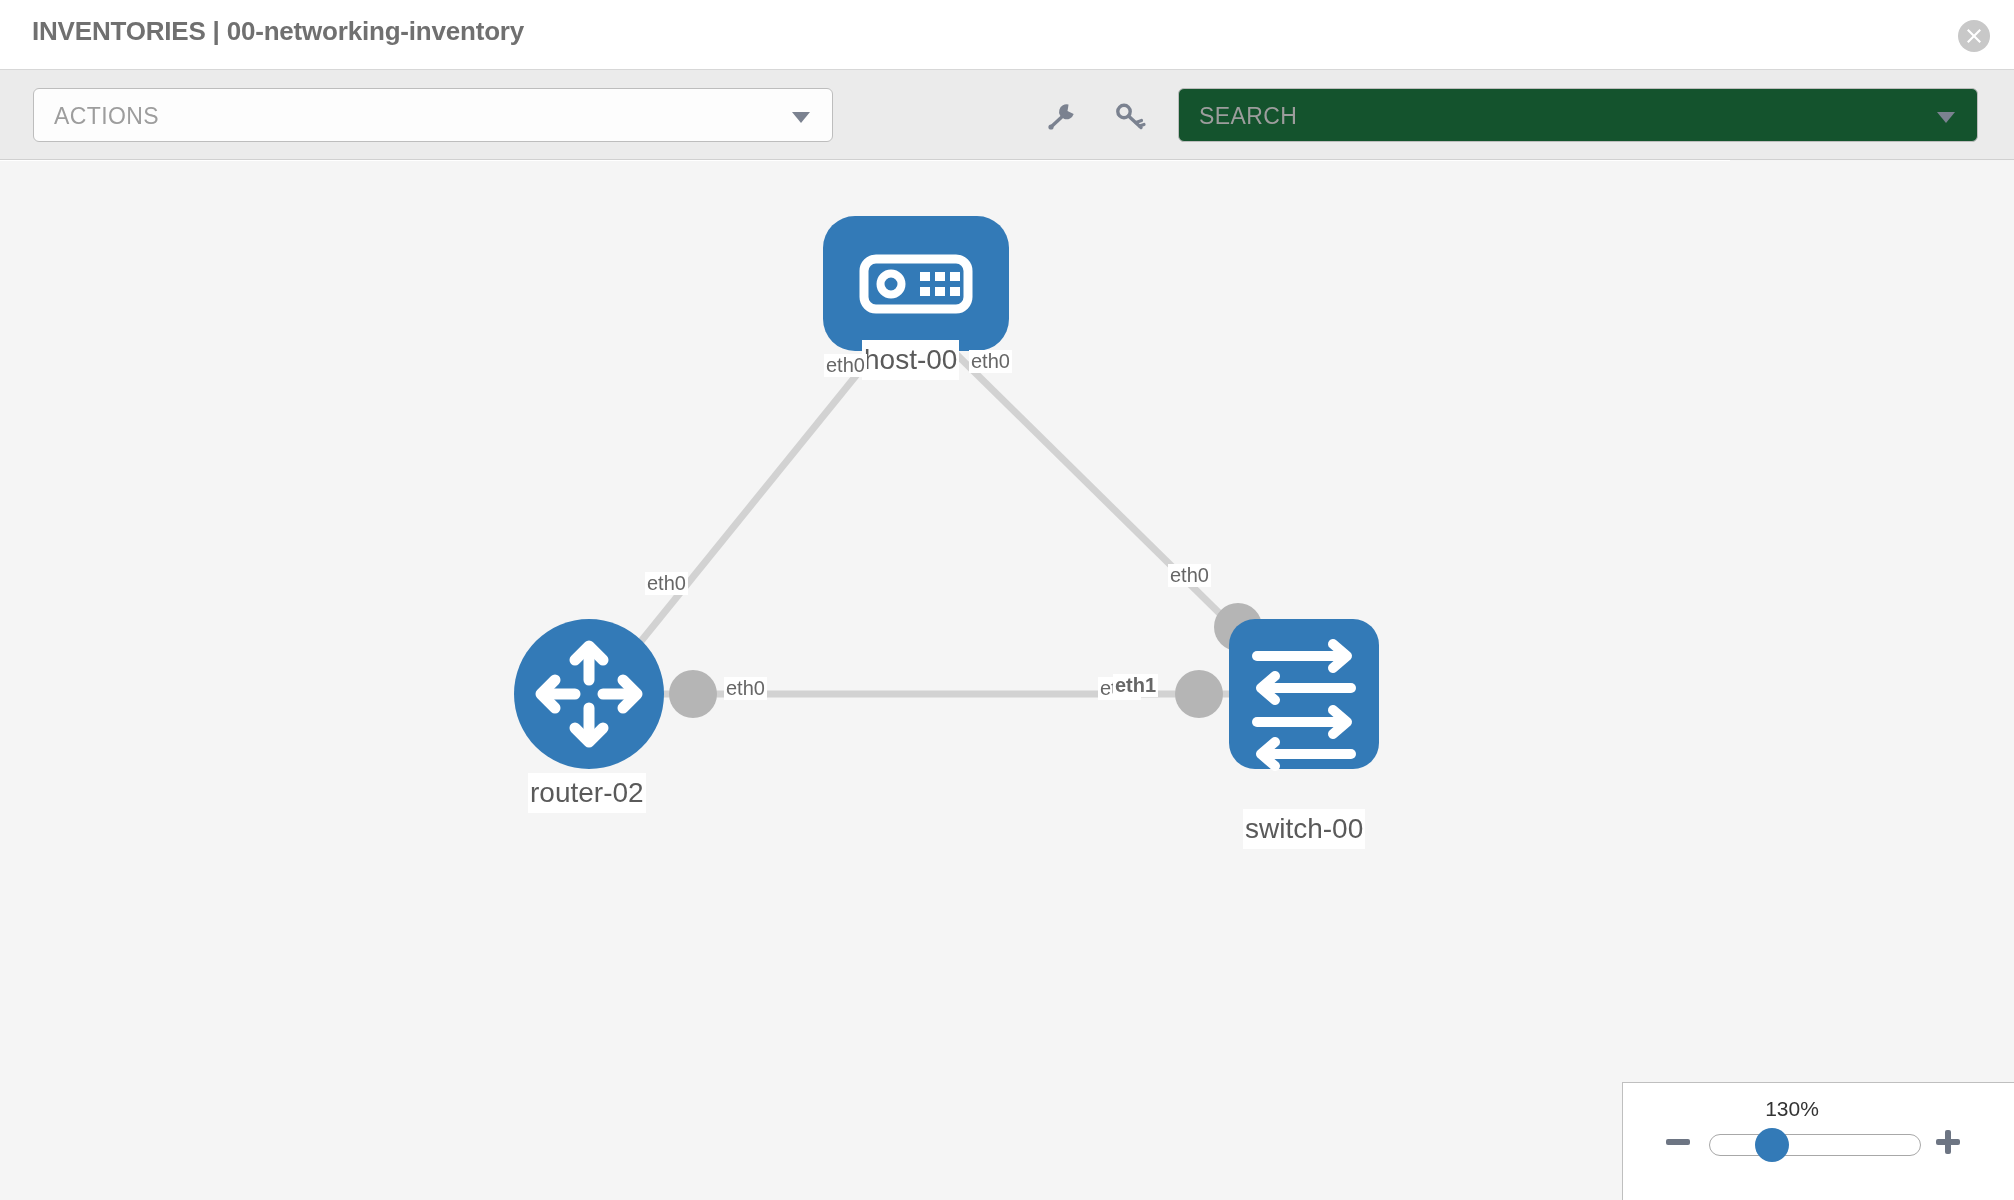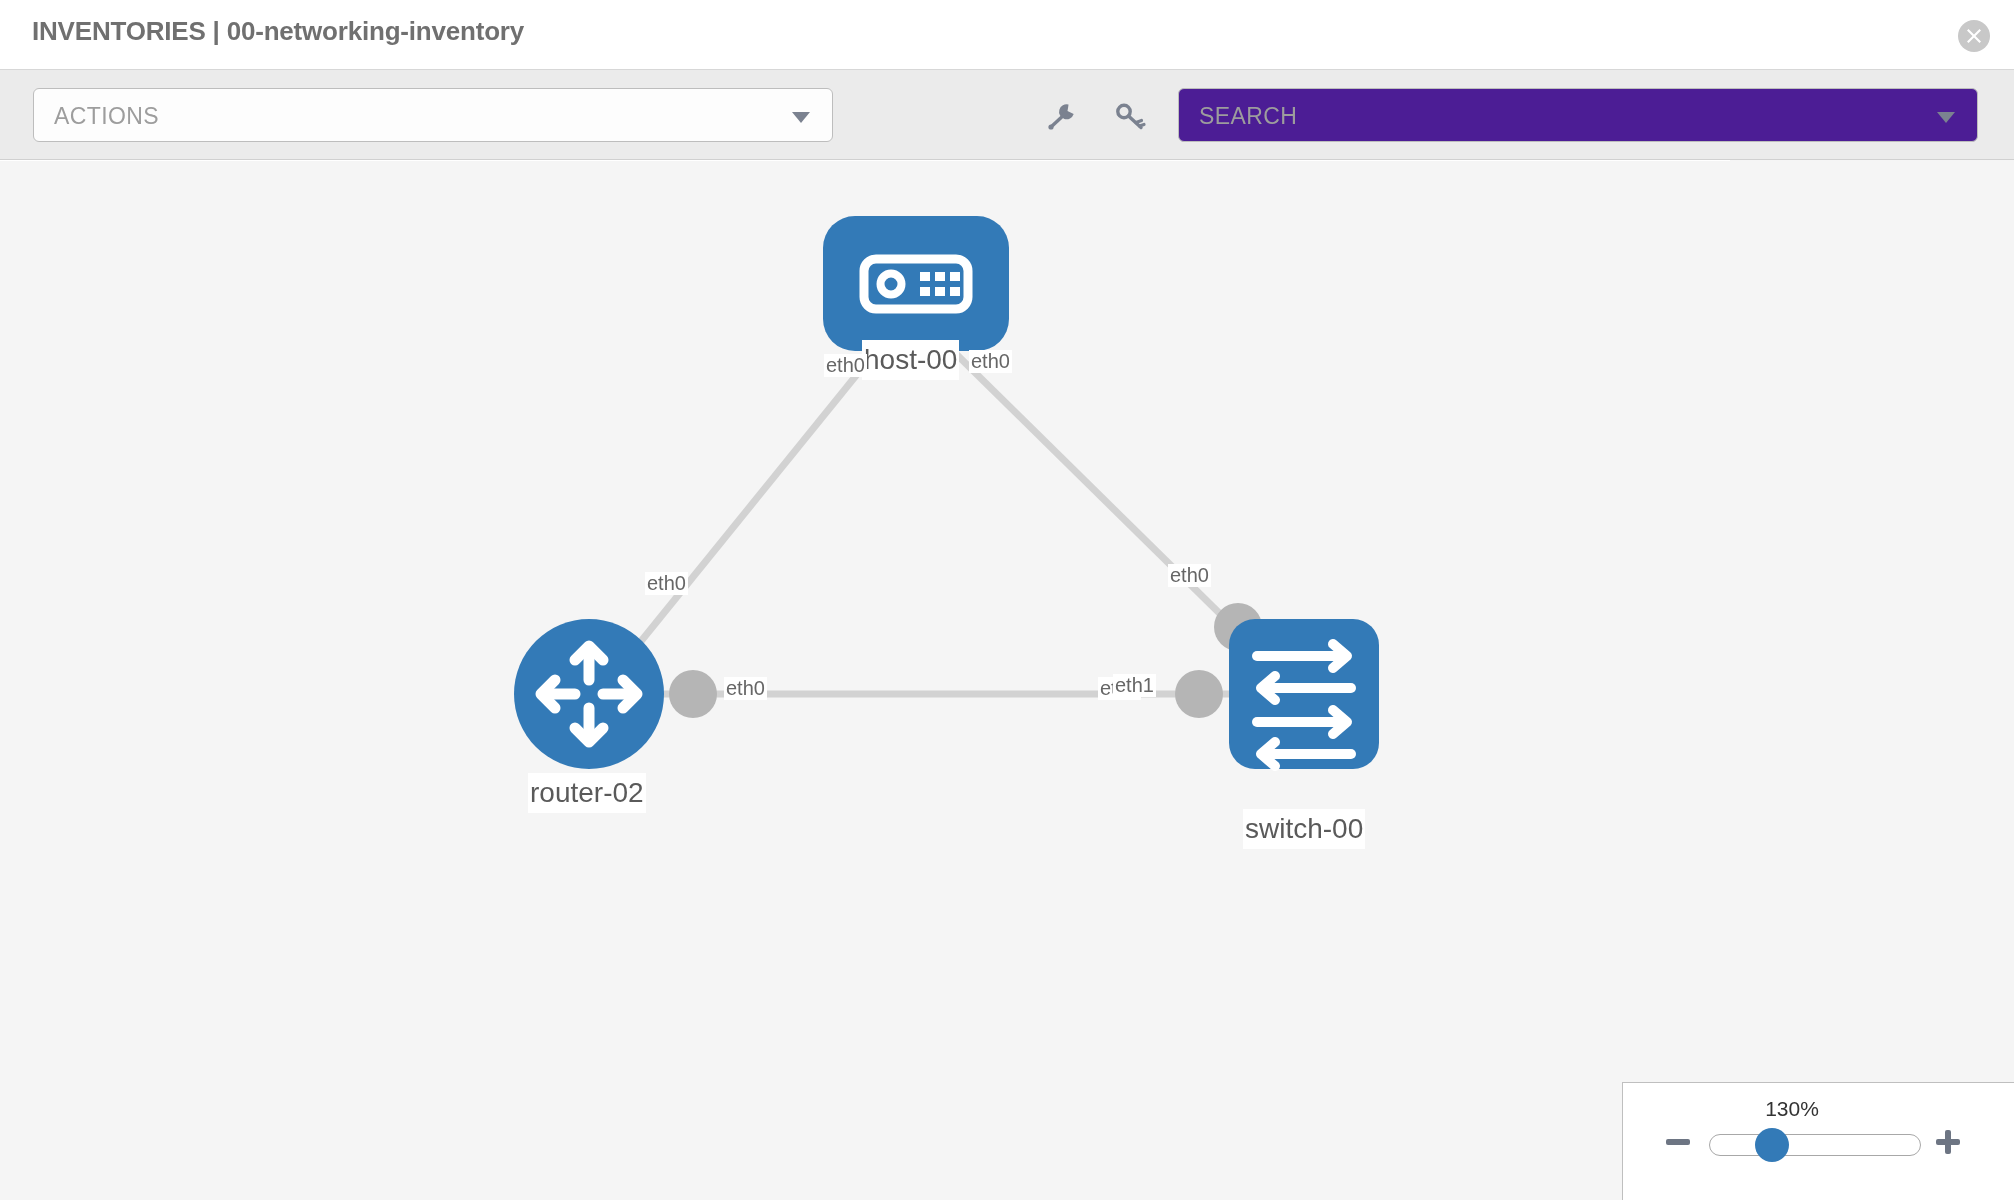--- a/index.html
+++ b/index.html
@@ -91,21 +91,21 @@
     width: 36px; height: 36px;
     cursor: pointer;
   }
   .tool-icon.wrench { left: 1044px; }
   .tool-icon.key    { left: 1112px; }
 
   .search-box {
     position: absolute;
     left: 1178px; top: 18px;
     width: 800px; height: 54px;
-    background: #4c1d95;
+    background: #14532d;
     border: 1px solid #bdbdbd;
     border-radius: 6px;
     cursor: text;
   }
   .search-label {
     position: absolute;
     left: 20px; top: 14px;
     font-size: 23px;
     color: #9d9d9d;
     letter-spacing: 0.4px;
@@ -294,21 +294,21 @@
     <div class="nodelabel" style="left:862px; top:179px;">host-00</div>
     <div class="nodelabel" style="left:528px; top:612px;">router-02</div>
     <div class="nodelabel" style="left:1243px; top:612px;margin-top:36px;">switch-00</div>
 
     <div class="iflabel" style="left:824px; top:193px;">eth0</div>
     <div class="iflabel" style="left:969px; top:189px;">eth0</div>
     <div class="iflabel" style="left:645px; top:411px;">eth0</div>
     <div class="iflabel" style="left:1168px; top:403px;">eth0</div>
     <div class="iflabel" style="left:724px; top:516px;">eth0</div>
     <div class="iflabel" style="left:1098px; top:516px;">eth0</div>
-    <div class="iflabel" style="left:1113px; top:513px;">eth1</div>
+    <div class="iflabel" style="left:1113px; top:513px;font-weight:bold;">eth1</div>
   </div>
 
   <div class="zoom-panel">
     <div class="zoom-pct">130%</div>
 
     <div class="zoom-minus">
       <svg width="30" height="30" viewBox="0 0 30 30">
         <rect x="3" y="12" width="24" height="6" rx="2" fill="#6d7583"></rect>
       </svg>
     </div>

